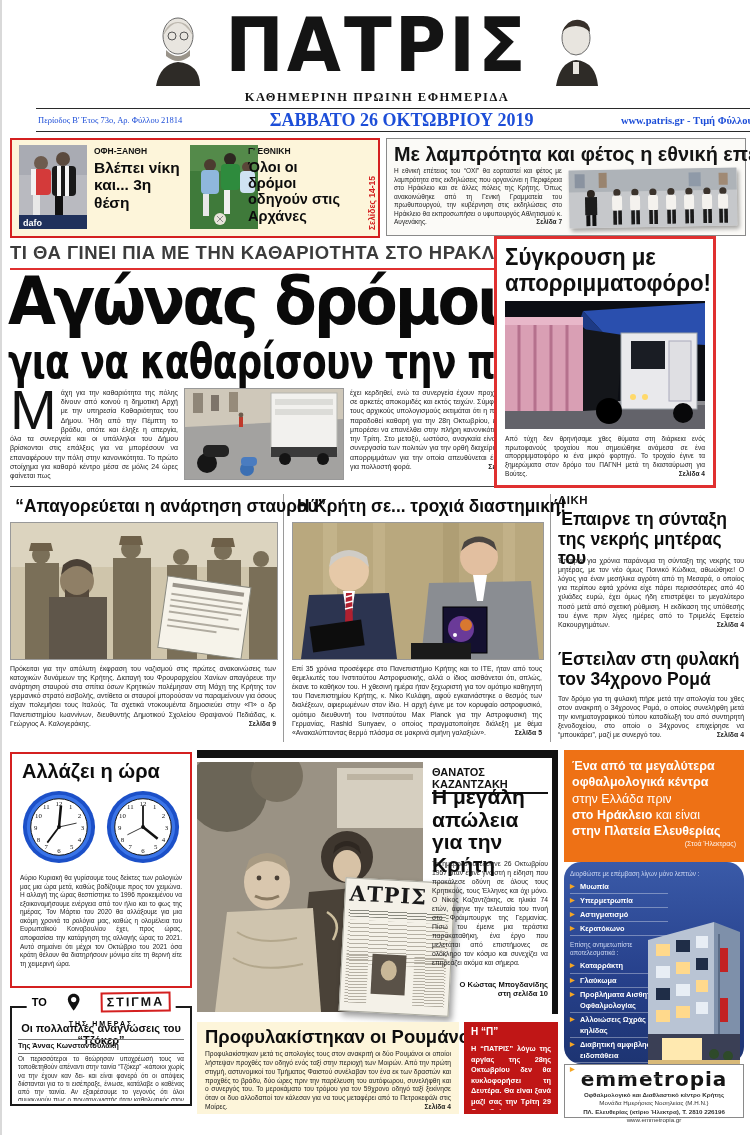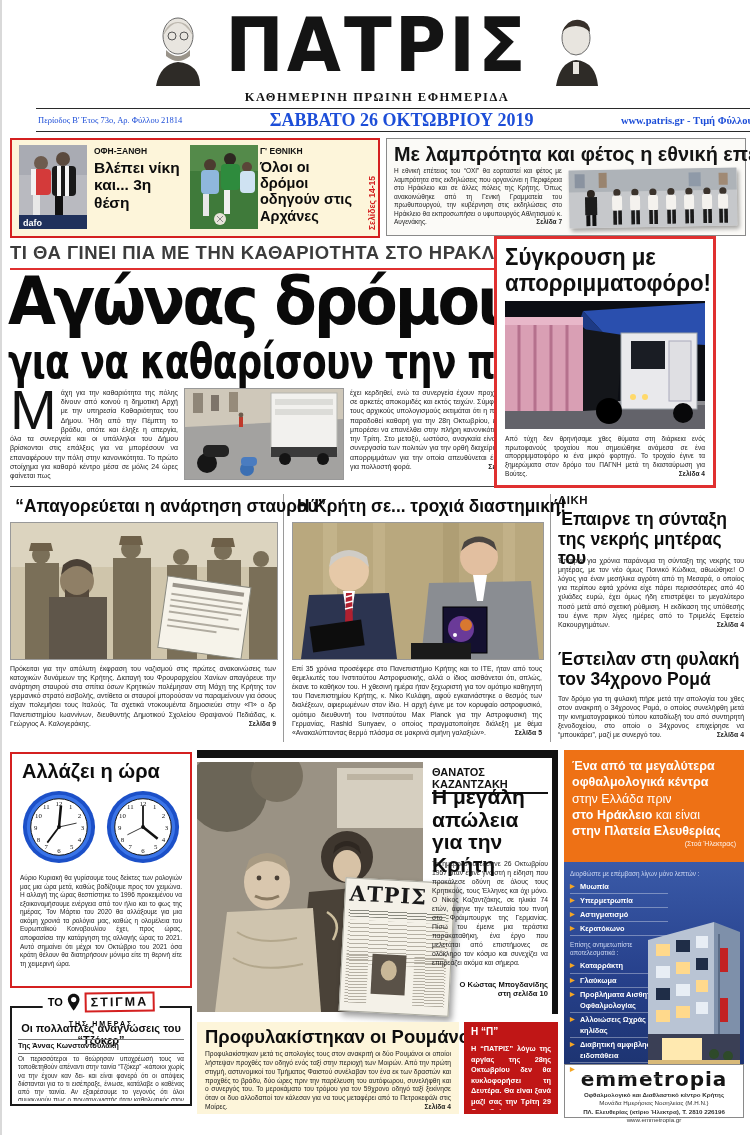--- a/index.html
+++ b/index.html
@@ -40,35 +40,35 @@
   .crashhead{font-size:23px;font-weight:600;line-height:1.08;color:#101010;transform:scaleX(.97);transform-origin:left;white-space:nowrap;}
   
   .mhead{font-size:18px;font-weight:600;color:#0d0d0d;text-align:center;white-space:nowrap;transform:scaleX(.96);transform-origin:center;}
   .ckick{font-size:11.5px;font-weight:bold;color:#111;letter-spacing:.5px;}
   .chead{font-size:17.5px;font-weight:600;line-height:1.12;color:#0d0d0d;}
   .vline{position:absolute;width:1px;background:#9a9a9a;}
   
   .clockbox{border:2px solid #d42020;background:#fff;}
   .boxhead{font-size:20px;font-weight:600;color:#0d0d0d;}
   .stigma{border:2px solid #1a1a1a;background:#fff;}
-  .stiglogo{display:flex;align-items:center;gap:4px;background:#fff;padding:0 5px;}
+  .stiglogo{display:flex;align-items:center;gap:20px;background:#fff;padding:0 5px;}
   .stigword{border:2px solid #d42020;padding:1px 4px;font-weight:800;font-size:12.5px;letter-spacing:2px;color:#111;transform:rotate(-1deg);}
   .byline{font-size:7.5px;font-weight:bold;color:#111;}
   .sephr{border:0;border-top:1px solid #777;margin:3px 0;}
   .kazkick{font-size:11px;font-weight:bold;color:#111;border-bottom:2.5px solid #111;padding-bottom:2px;}
   .kazhead{font-size:21px;font-weight:600;line-height:1.08;color:#0d0d0d;}
   .cream{background:#fdf5da;}
   .rhead{font-size:19px;font-weight:600;color:#0d0d0d;white-space:nowrap;transform:scaleX(.97);transform-origin:left;}
   .pbox{background:#c01616;color:#fff;}
   .pbox .jt{color:#fff;font-weight:bold;font-size:7.3px;line-height:1.45;}
   
   .adorange{background:#ee7115;color:#fff;}
   .adline{font-size:12.5px;line-height:1.3;}
   .adline b{font-weight:800;}
-  .adblue{background:linear-gradient(180deg,#3a5aa8 0%,#27418c 55%,#1d3472 100%);color:#fff;}
+  .adblue{background:linear-gradient(180deg,#3a5aa8 0%,#27418c 55%,#1d3472 100%);color:#fff;border-radius:17px;}
   .adintro{font-size:6.4px;color:#cfd9f2;line-height:1.25;}
   .adlist{list-style:none;margin:2px 0 0 0;padding:0;}
   .adlist li{font-size:7.4px;font-weight:bold;line-height:1.5;border-bottom:1px solid rgba(255,255,255,.35);
       padding:1px 0 1px 10px;position:relative;width:88px;}
   .adlist li::before{content:"▶";position:absolute;left:0;top:2px;font-size:6px;color:#f5a623;}
   .adfoot{background:#fff;border:1px solid #8a8a8a;text-align:center;color:#222;}
   .adlogo{font-family:"DejaVu Sans",sans-serif;font-weight:bold;font-size:20px;letter-spacing:1px;color:#151515;}
   .adsmall{font-size:6.2px;line-height:1.35;color:#333;font-weight:bold;}
   .blackbar{background:#111;}
   a{color:inherit;text-decoration:none;}
@@ -141,21 +141,21 @@
           <rect x="13" y="49" width="6" height="22" fill="#e8e8e8"></rect>
           <circle cx="40" cy="14" r="6" fill="#2e2721"></circle>
           <rect x="31" y="19" width="19" height="26" rx="4" fill="#2e8b3d"></rect>
           <rect x="34" y="45" width="6" height="24" fill="#f0f0f0"></rect>
           <circle cx="57" cy="22" r="5" fill="#5a4638"></circle>
           <rect x="50" y="26" width="15" height="22" rx="4" fill="#cfe2f2"></rect>
           <circle cx="30" cy="74" r="6" fill="#e8e4da"></circle>
           <path d="M27 71 l6 6 M33 71 l-6 6" stroke="#888" stroke-width="1"></path>
         </svg>
     </span>
-    <div class="abs" style="left:248px;top:6px;width:100px;">
+    <div class="abs" style="left:236px;top:6px;width:100px;">
       <div class="tkick">Γ' ΕΘΝΙΚΗ</div>
       <div class="thead" style="margin-top:3px;">Όλοι οι δρόμοι οδηγούν στις Αρχάνες</div>
     </div>
     <div class="abs vert" style="right:1px;top:6px;height:84px;">Σελίδες 14-15</div>
   </div>
 
   <div class="abs annbox" style="left:384px;top:138px;width:358px;height:96px;">
     <div class="abs annhead" style="left:7px;top:3px;">Με λαμπρότητα και φέτος η εθνική επέτειος</div>
     <div class="abs jt" style="left:7px;top:28px;width:168px;height:62px;font-size:6.5px;">
       <span>Η εθνική επέτειος του “ΟΧΙ” θα εορταστεί και φέτος με λαμπρότητα στις εκδηλώσεις που οργανώνει η Περιφέρεια στο Ηράκλειο και σε άλλες πόλεις της Κρήτης. Όπως ανακοινώθηκε από τη Γενική Γραμματεία του πρωθυπουργού, την κυβέρνηση στις εκδηλώσεις στο Ηράκλειο θα εκπροσωπήσει ο υφυπουργός Αθλητισμού κ. Αυγενάκης.</span>

